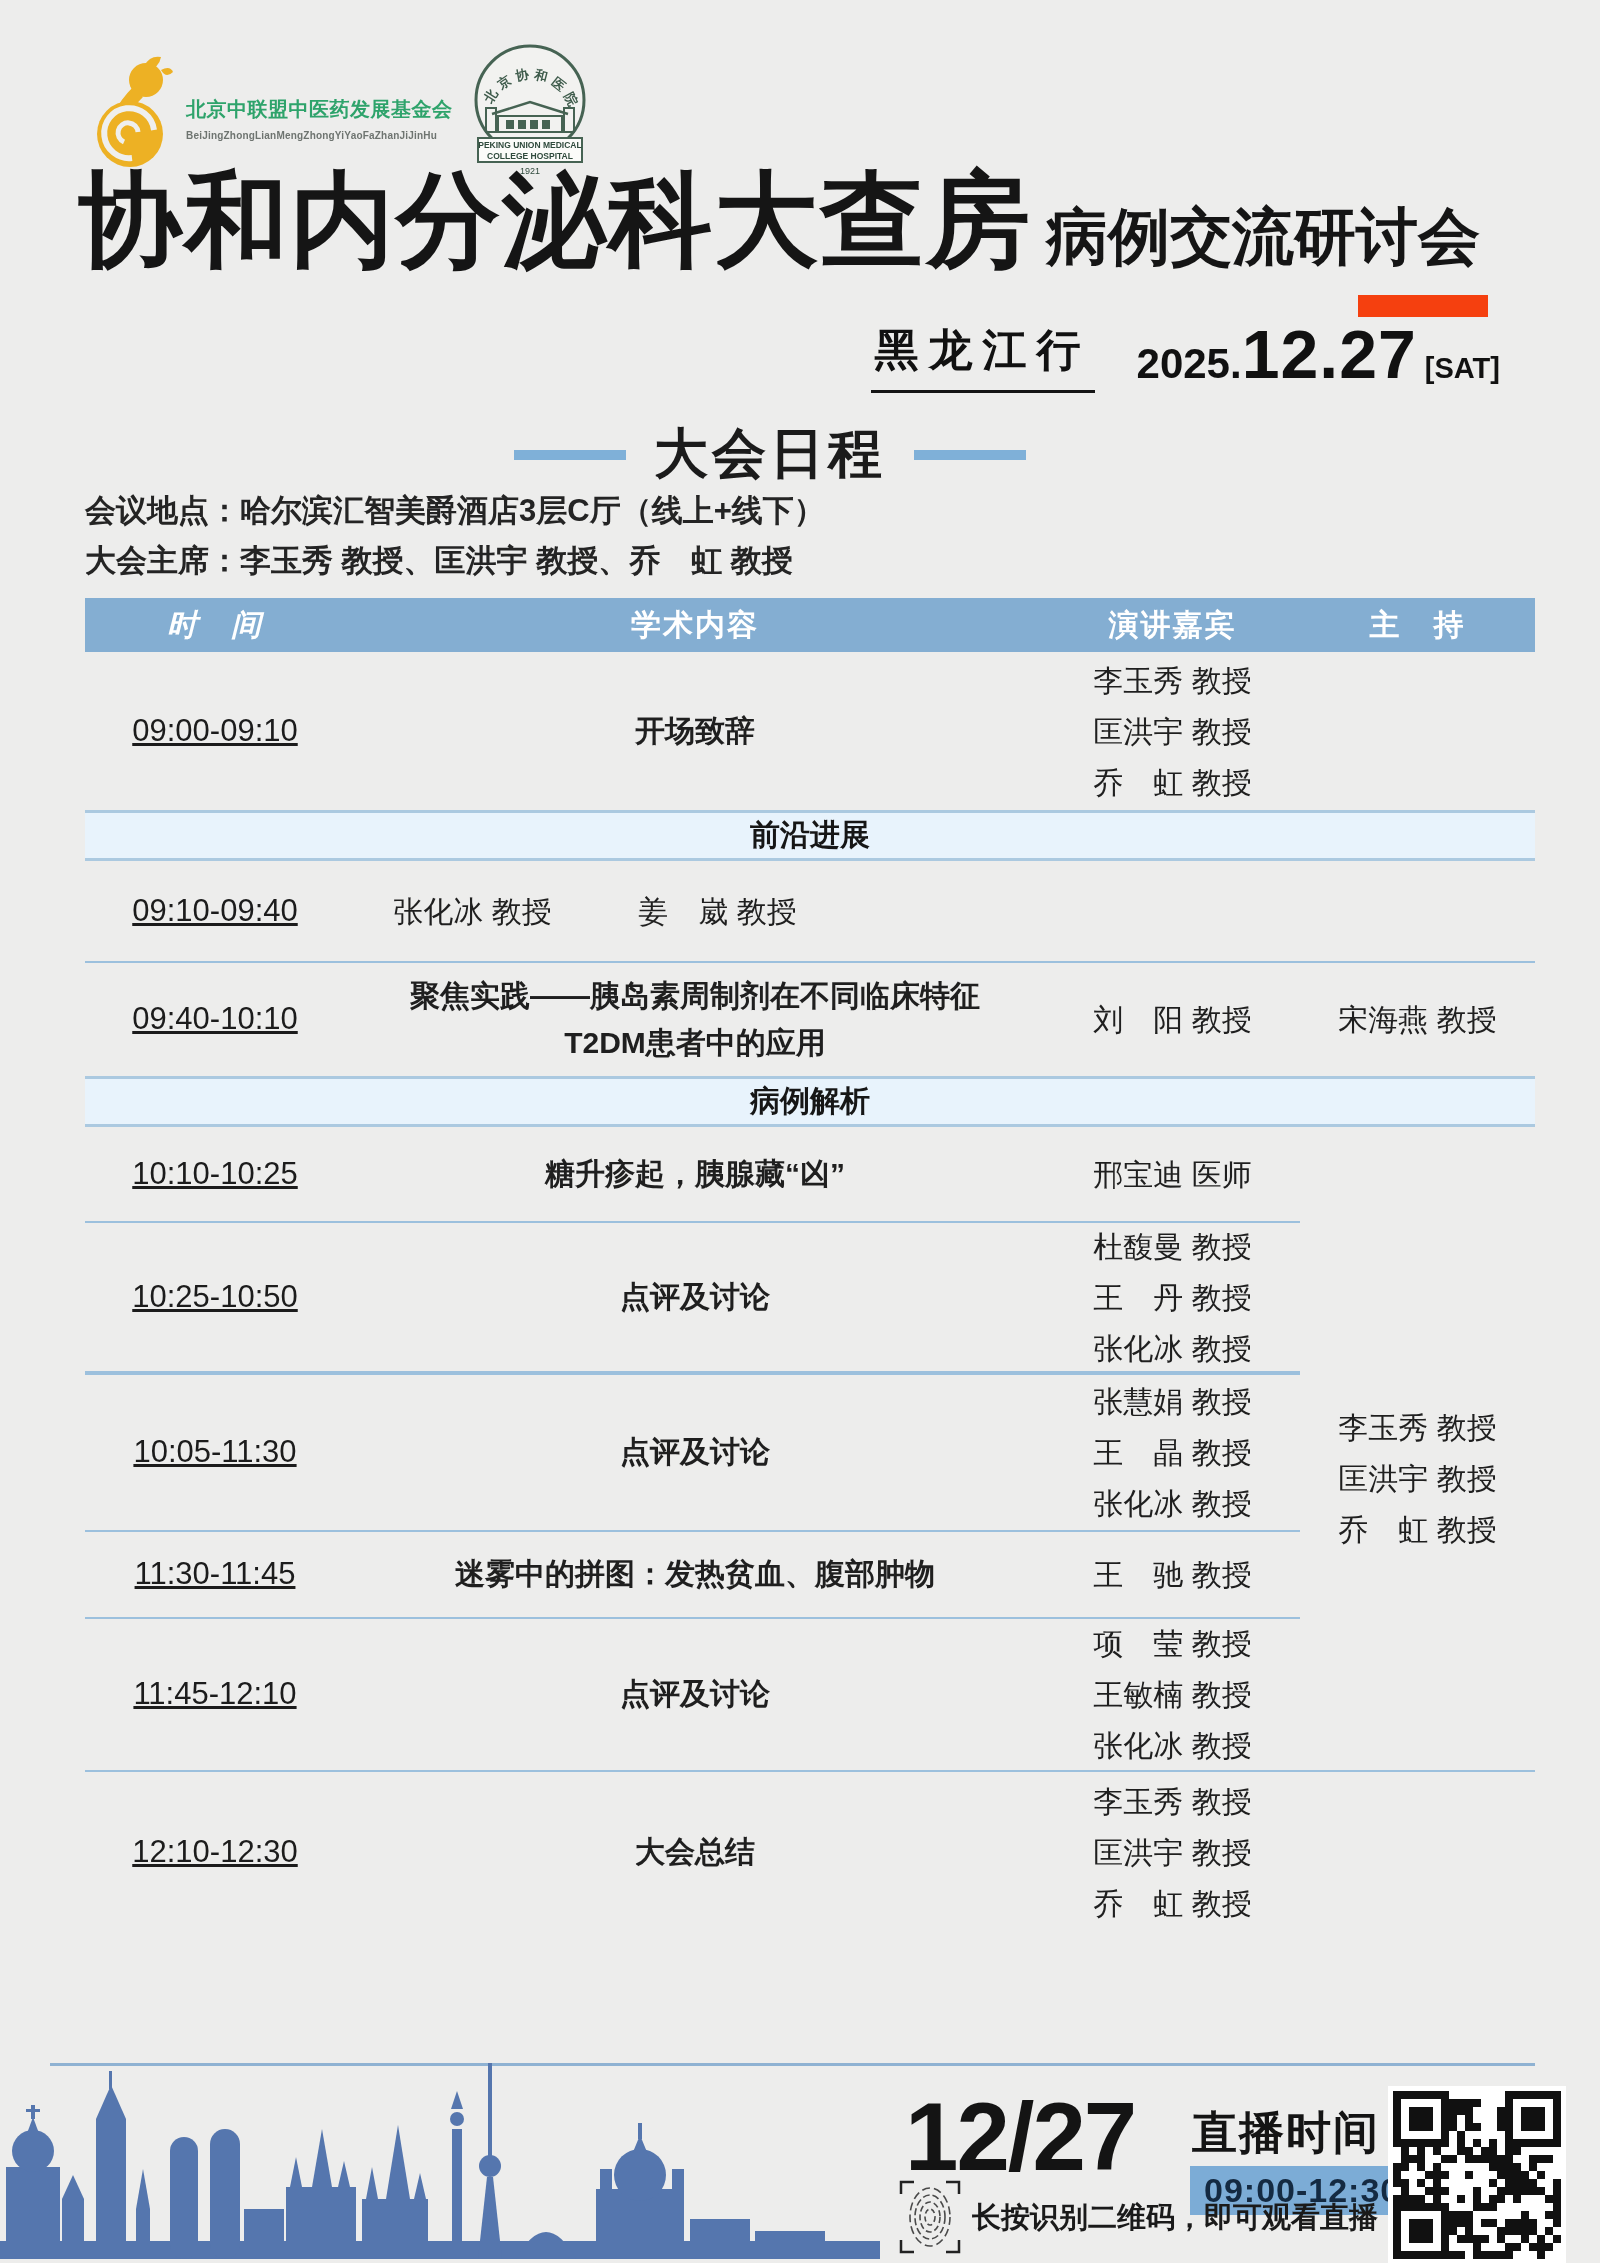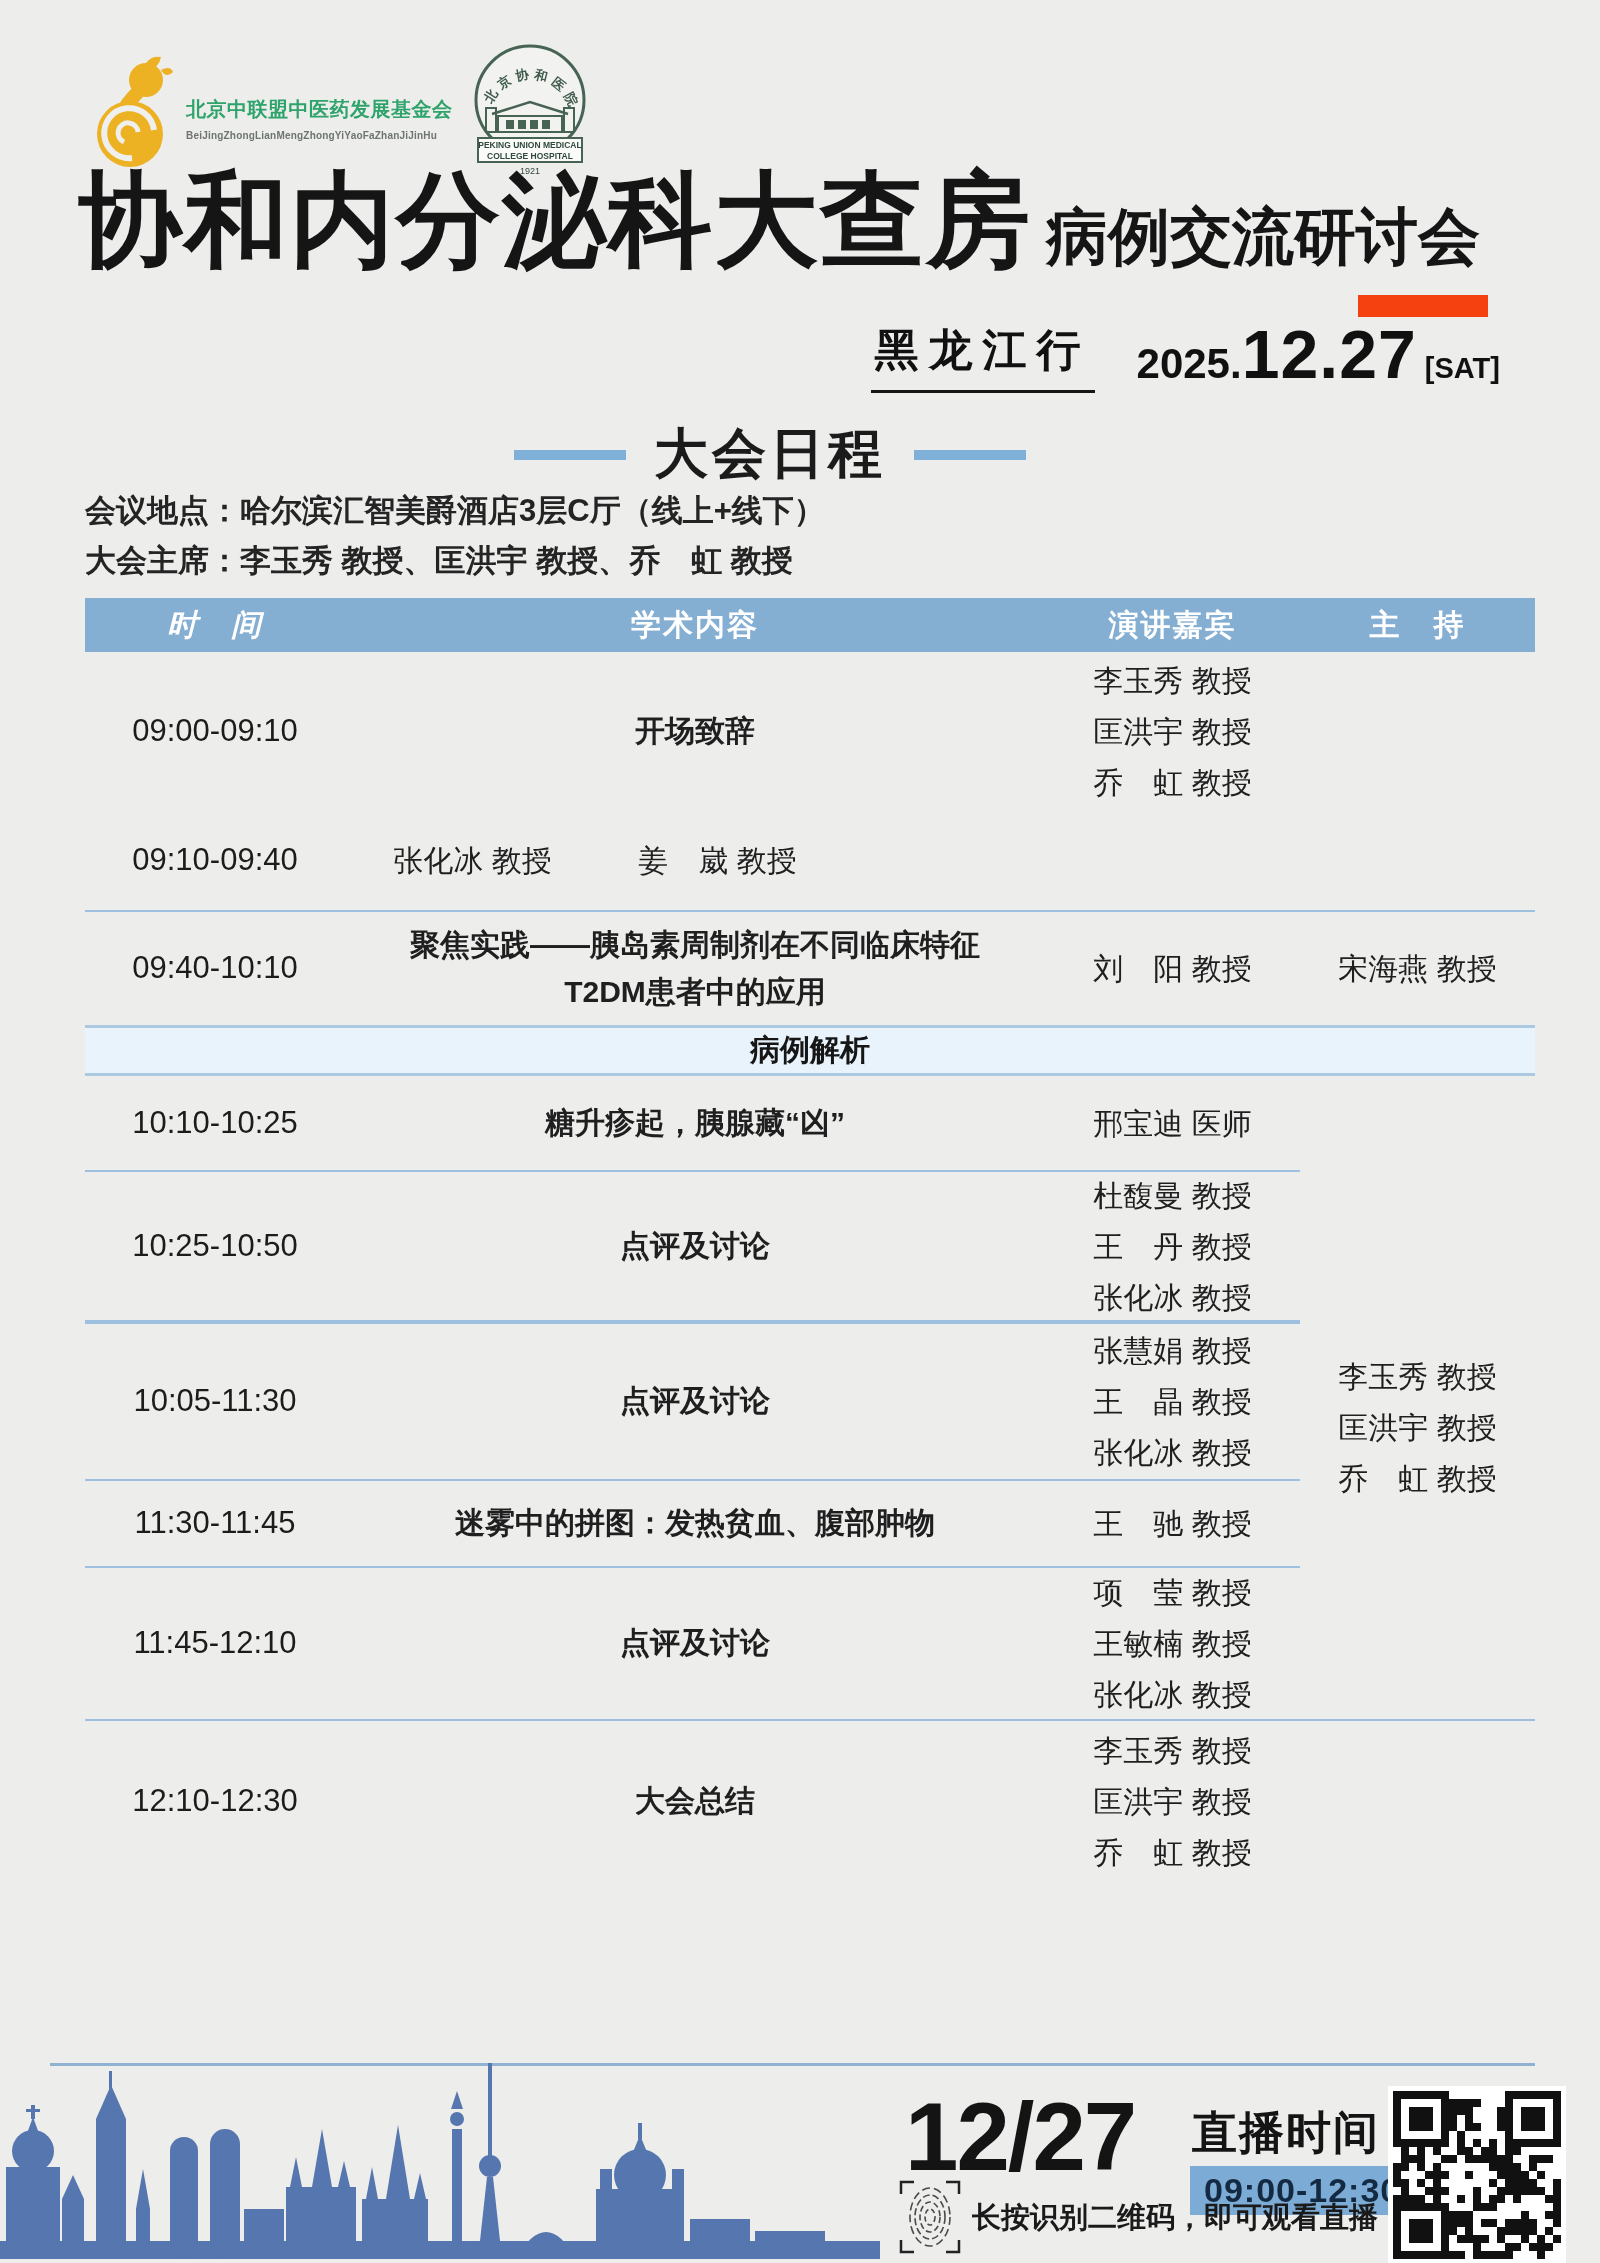--- a/index.html
+++ b/index.html
@@ -36,21 +36,21 @@
   .agenda-title{font-size:54px;font-weight:900;color:#1b1b1b;letter-spacing:4px;}
   .meta{position:absolute;left:85px;top:486px;font-size:31px;font-weight:700;line-height:1.62;color:#242424;}
 
   
   .table{position:absolute;left:85px;top:598px;width:1450px;}
   .thead{display:flex;height:54px;background:#84AED2;color:#fff;font-weight:800;font-size:30px;align-items:center;}
   .thead .hc{text-align:center;letter-spacing:2px;}
   .w-time{width:260px;font-style:italic;}.w-content{width:700px;}.w-speaker{width:255px;}.w-host{width:235px;}
   .trow{display:flex;align-items:center;}
   .cell{display:flex;align-items:center;justify-content:center;text-align:center;white-space:pre-line;line-height:1.7;}
-  .time{width:260px;font-size:31px;font-weight:400;color:#1c1c1c;}
+  .time{width:260px;font-size:31px;font-weight:400;color:#1c1c1c;text-decoration:underline;}
   .content{width:700px;font-size:30px;font-weight:600;line-height:1.55;}
   .speakers{width:255px;font-size:30px;font-weight:500;}
   .host{width:235px;font-size:30px;font-weight:500;}
   .band{height:51px;background:#E8F3FC;border-top:3px solid #ABC9E0;border-bottom:3px solid #ABC9E0;
         display:flex;align-items:center;justify-content:center;font-size:30px;font-weight:800;color:#161616;box-sizing:border-box;}
   .div-full{height:2px;background:#9CC0DD;width:1450px;}
   .div-short{height:2px;background:#9CC0DD;width:1215px;}
   .section-block{position:relative;}
   .merged-host{position:absolute;left:1215px;top:0;width:235px;height:100%;display:flex;align-items:center;justify-content:center;
                text-align:center;white-space:pre-line;font-size:30px;font-weight:500;line-height:1.7;transform:translateY(30px);}
@@ -146,20 +146,21 @@
 
     <div class="trow" style="height:158px">
       <div class="cell time">09:00-09:10</div>
       <div class="cell content">开场致辞</div>
       <div class="cell speakers">李玉秀 教授
 匡洪宇 教授
 乔　虹 教授</div>
       <div class="cell host"></div>
     </div>
 
+    <div class="band">前沿进展</div>
 
     <div class="trow" style="height:100px">
       <div class="cell time">09:10-09:40</div>
       <div class="cell speakers">张化冰 教授</div>
       <div class="cell host">姜　崴 教授</div>
     </div>
     <div class="div-full"></div>
     <div class="trow" style="height:113px">
       <div class="cell time">09:40-10:10</div>
       <div class="cell content">聚焦实践——胰岛素周制剂在不同临床特征

